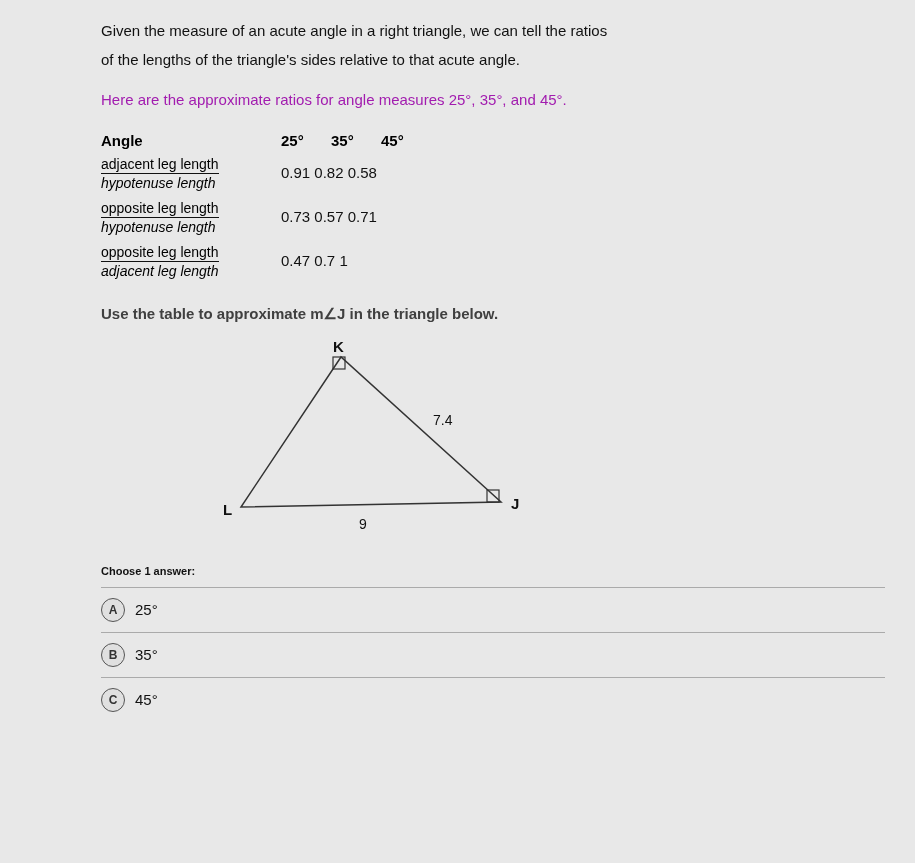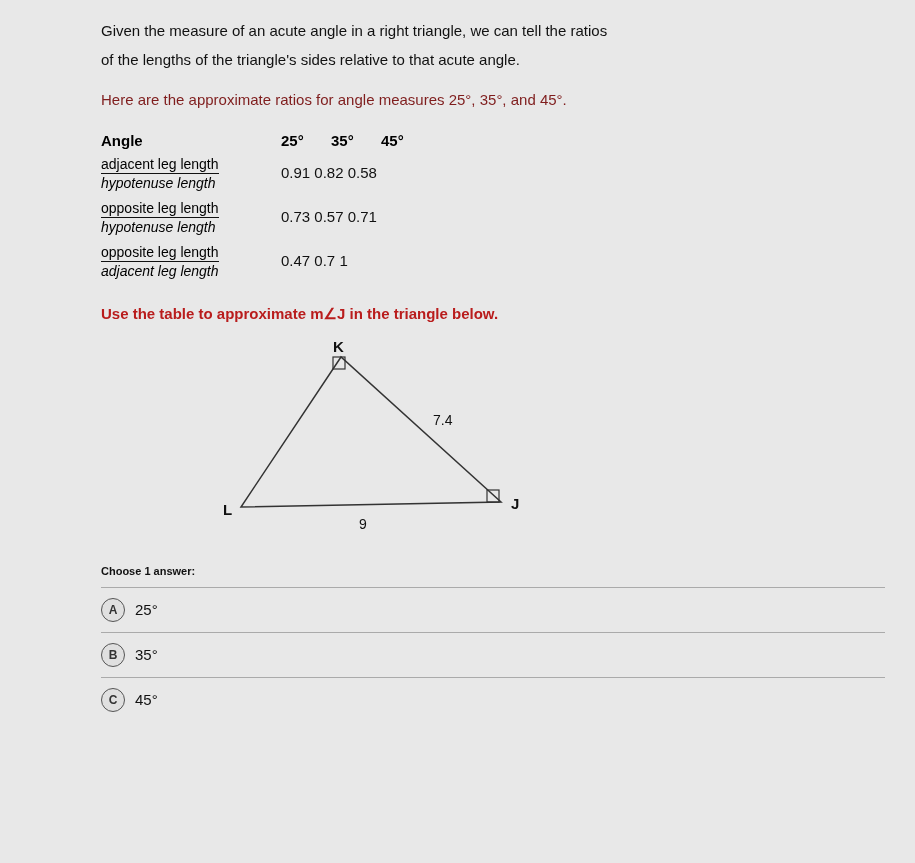--- a/index.html
+++ b/index.html
@@ -21,21 +21,21 @@
     .intro-text {
       font-size: 15px;
       line-height: 1.5;
       margin-bottom: 18px;
       color: #111;
     }
     .here-text {
       font-size: 15px;
       line-height: 1.5;
       margin-bottom: 16px;
-      color: #7f1d1d;
+      color: #a21caf;
     }
     
     .ratio-table {
       border-collapse: collapse;
       margin-bottom: 22px;
       font-size: 15px;
     }
     .ratio-table th, .ratio-table td {
       padding: 4px 16px 4px 0;
       text-align: left;
@@ -79,21 +79,21 @@
     }
     .col-angle { min-width: 180px; font-weight: bold; }
     .col-25 { min-width: 50px; text-align: center; font-weight: bold; }
     .col-35 { min-width: 50px; text-align: center; font-weight: bold; }
     .col-45 { min-width: 50px; text-align: center; font-weight: bold; }
     
     .instruction {
       font-size: 15px;
       font-weight: bold;
       margin-bottom: 14px;
-      color: #b91c1c;
+      color: #404040;
     }
     
     .triangle-container {
       width: 380px;
       height: 210px;
       margin-left: 80px;
       margin-bottom: 18px;
       position: relative;
     }
     .triangle-container svg {

